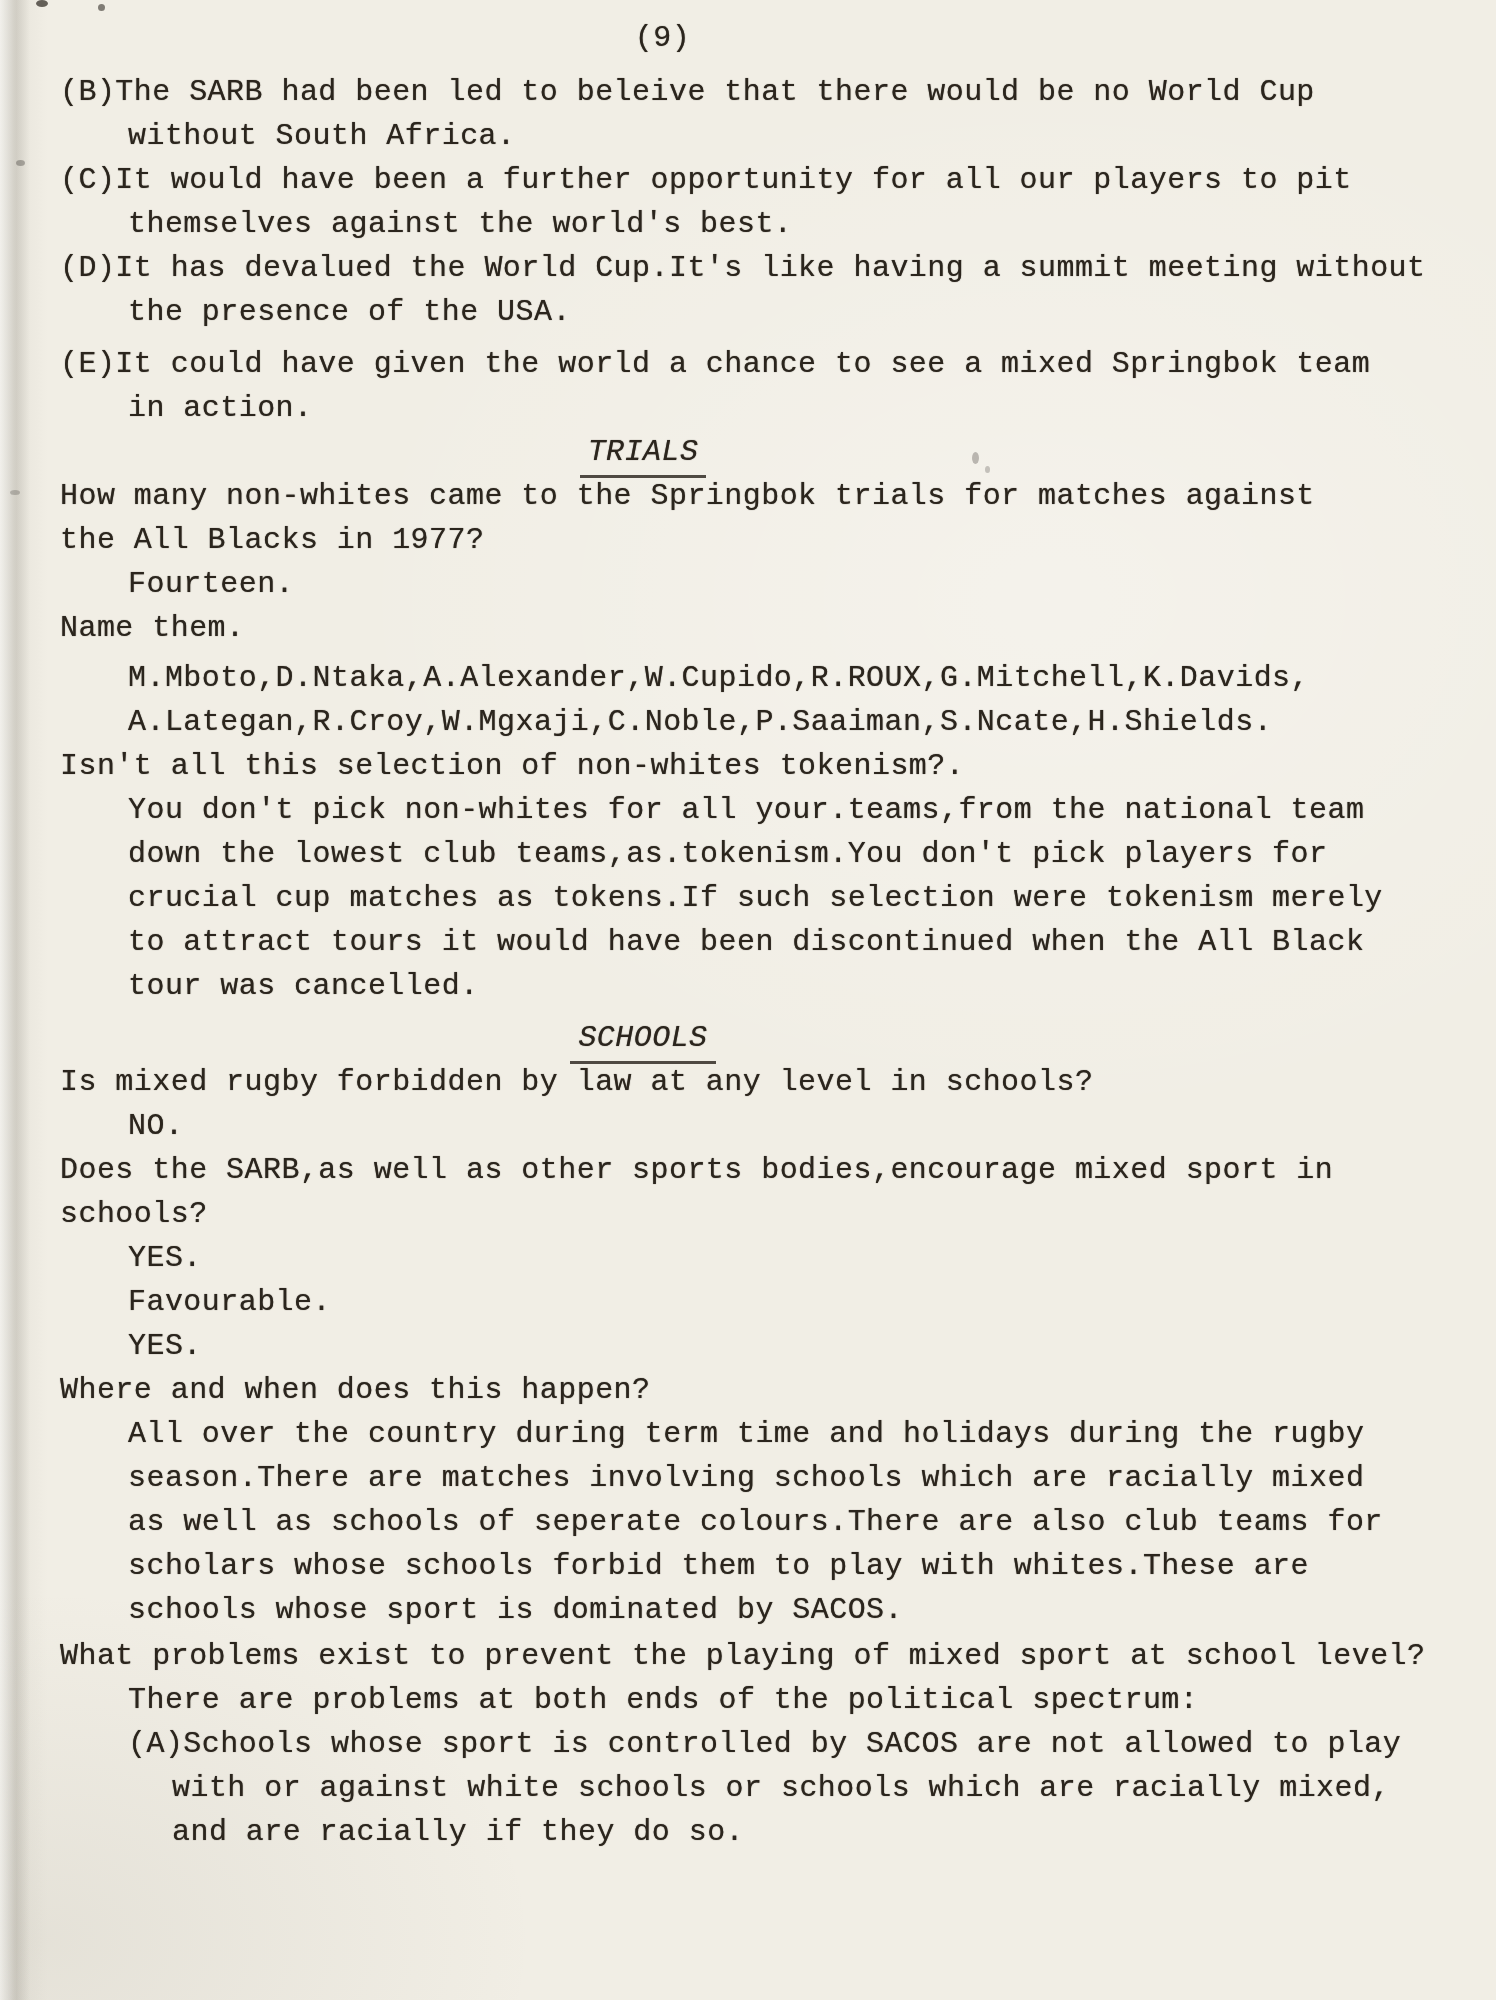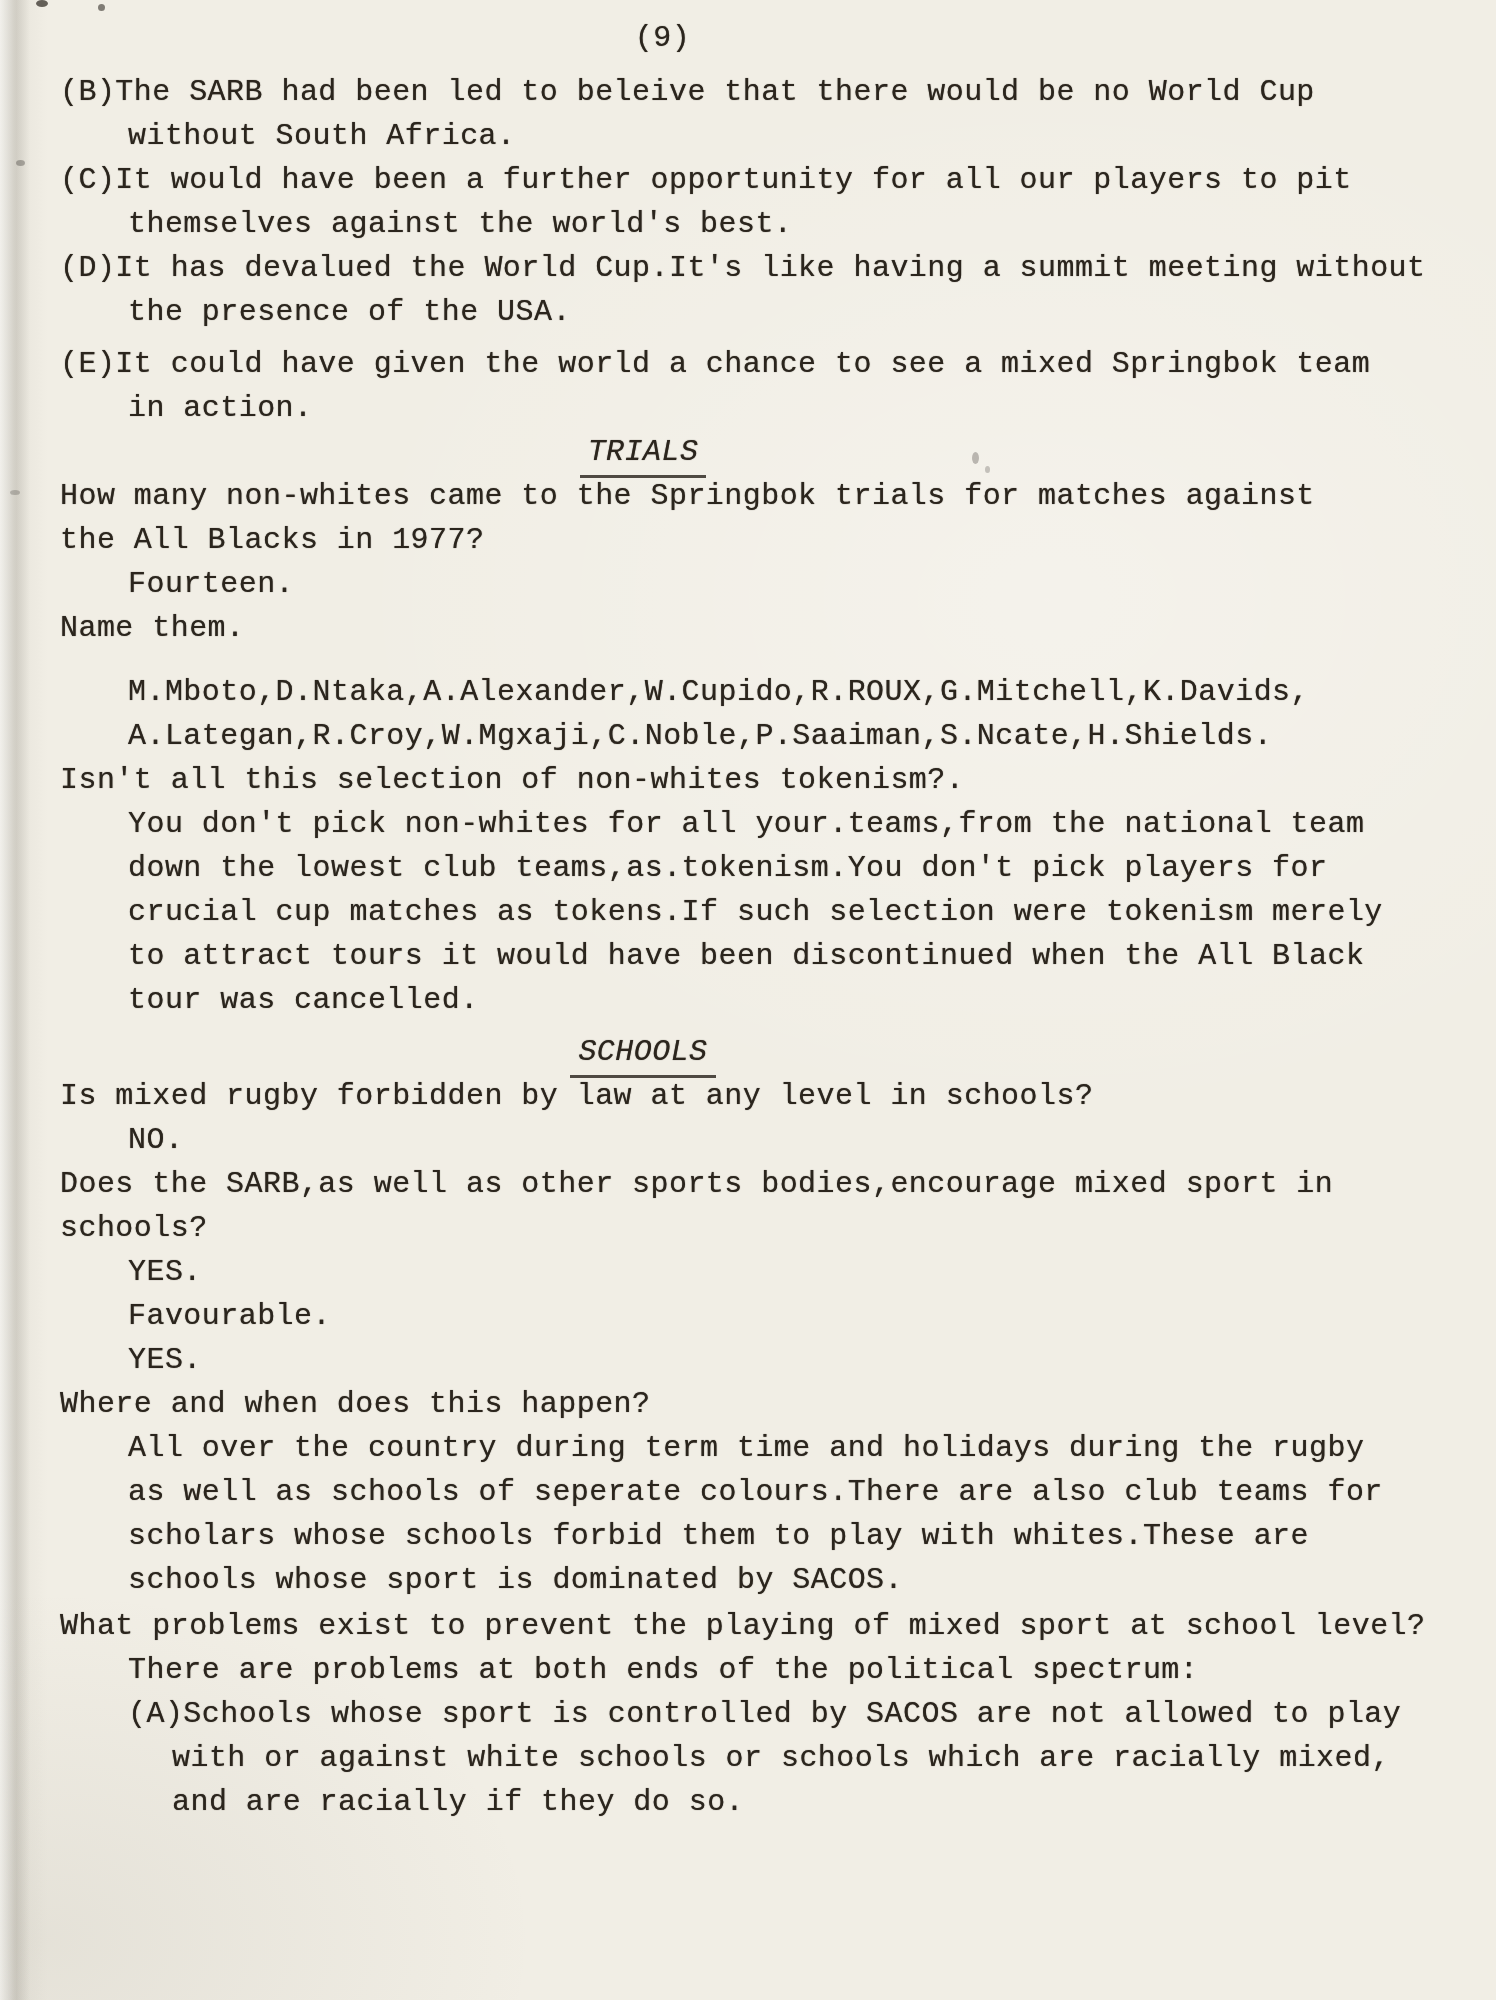--- a/index.html
+++ b/index.html
@@ -55,38 +55,39 @@
       <div class="line ind1"><span>themselves against the world's best.</span></div>
       <div class="line"><span>(D)It has devalued the World Cup.It's like having a summit meeting without</span></div>
       <div class="line ind1"><span>the presence of the USA.</span></div>
       <div class="line" style="margin-top: 8px;"><span>(E)It could have given the world a chance to see a mixed Springbok team</span></div>
       <div class="line ind1"><span>in action.</span></div>
       <div class="line heading"><span class="hspan">TRIALS</span></div>
       <div class="line"><span>How many non-whites came to the Springbok trials for matches against</span></div>
       <div class="line"><span>the All Blacks in 1977?</span></div>
       <div class="line ind1"><span>Fourteen.</span></div>
       <div class="line"><span>Name them.</span></div>
-      <div class="line ind1" style="margin-top: 20px;"><span>M.Mboto,D.Ntaka,A.Alexander,W.Cupido,R.ROUX,G.Mitchell,K.Davids,</span></div>
+      <div class="line ind1" style="margin-top: 6px;"><span>M.Mboto,D.Ntaka,A.Alexander,W.Cupido,R.ROUX,G.Mitchell,K.Davids,</span></div>
       <div class="line ind1"><span>A.Lategan,R.Croy,W.Mgxaji,C.Noble,P.Saaiman,S.Ncate,H.Shields.</span></div>
       <div class="line"><span>Isn't all this selection of non-whites tokenism?.</span></div>
       <div class="line ind1"><span>You don't pick non-whites for all your.teams,from the national team</span></div>
       <div class="line ind1"><span>down the lowest club teams,as.tokenism.You don't pick players for</span></div>
       <div class="line ind1"><span>crucial cup matches as tokens.If such selection were tokenism merely</span></div>
       <div class="line ind1"><span>to attract tours it would have been discontinued when the All Black</span></div>
       <div class="line ind1"><span>tour was cancelled.</span></div>
       <div class="line heading" style="margin-top: 8px;"><span class="hspan">SCHOOLS</span></div>
       <div class="line"><span>Is mixed rugby forbidden by law at any level in schools?</span></div>
       <div class="line ind1"><span>NO.</span></div>
       <div class="line"><span>Does the SARB,as well as other sports bodies,encourage mixed sport in</span></div>
       <div class="line"><span>schools?</span></div>
       <div class="line ind1"><span>YES.</span></div>
       <div class="line ind1"><span>Favourable.</span></div>
       <div class="line ind1"><span>YES.</span></div>
       <div class="line"><span>Where and when does this happen?</span></div>
       <div class="line ind1"><span>All over the country during term time and holidays during the rugby</span></div>
+      <div class="line ind1"><span>season.There are matches involving schools which are racially mixed</span></div>
       <div class="line ind1"><span>as well as schools of seperate colours.There are also club teams for</span></div>
       <div class="line ind1"><span>scholars whose schools forbid them to play with whites.These are</span></div>
       <div class="line ind1"><span>schools whose sport is dominated by SACOS.</span></div>
       <div class="line" style="margin-top: 2px;"><span>What problems exist to prevent the playing of mixed sport at school level?</span></div>
       <div class="line ind1"><span>There are problems at both ends of the political spectrum:</span></div>
       <div class="line ind1"><span>(A)Schools whose sport is controlled by SACOS are not allowed to play</span></div>
       <div class="line ind2"><span>with or against white schools or schools which are racially mixed,</span></div>
       <div class="line ind2"><span>and are racially if they do so.</span></div>
     </div>
 <div class="speck" style="left: 36px; top: 0px; width: 12px; height: 7px; opacity: 0.75;"></div>

